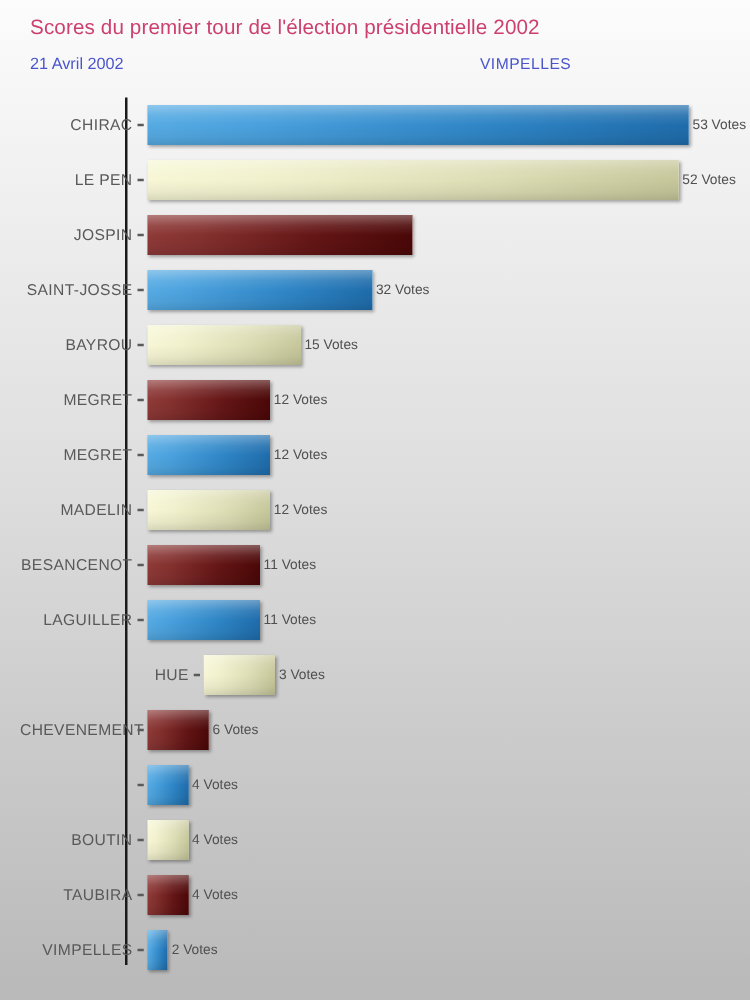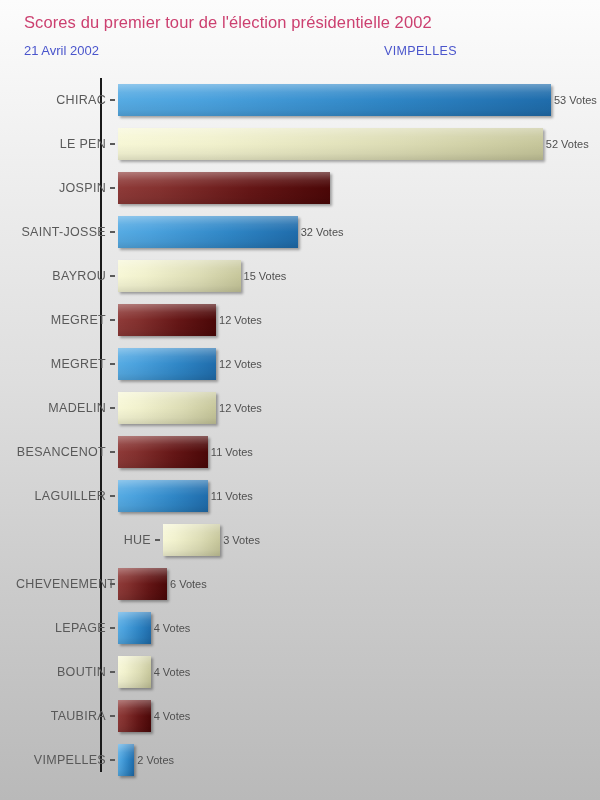--- a/index.html
+++ b/index.html
@@ -283,21 +283,20 @@
         <div class="bar-row" style="top: 484px;">
           <div class="row-label">CHEVENEMENT</div>
           <div class="row-tick"></div>
           <div class="bar c-red" style="width: 49.02px;">
             <div class="bar-inner"></div>
             <div class="bar-sheen"></div>
           </div>
           <div class="bar-value" style="left: 154.02px;">6 Votes</div>
         </div>
         <div class="bar-row" style="top: 528px;">
-          <div class="row-label">LEPAGE</div>
           <div class="row-tick"></div>
           <div class="bar c-blue" style="width: 32.68px;">
             <div class="bar-inner"></div>
             <div class="bar-sheen"></div>
           </div>
           <div class="bar-value" style="left: 137.68px;">4 Votes</div>
         </div>
         <div class="bar-row" style="top: 572px;">
           <div class="row-label">BOUTIN</div>
           <div class="row-tick"></div>

